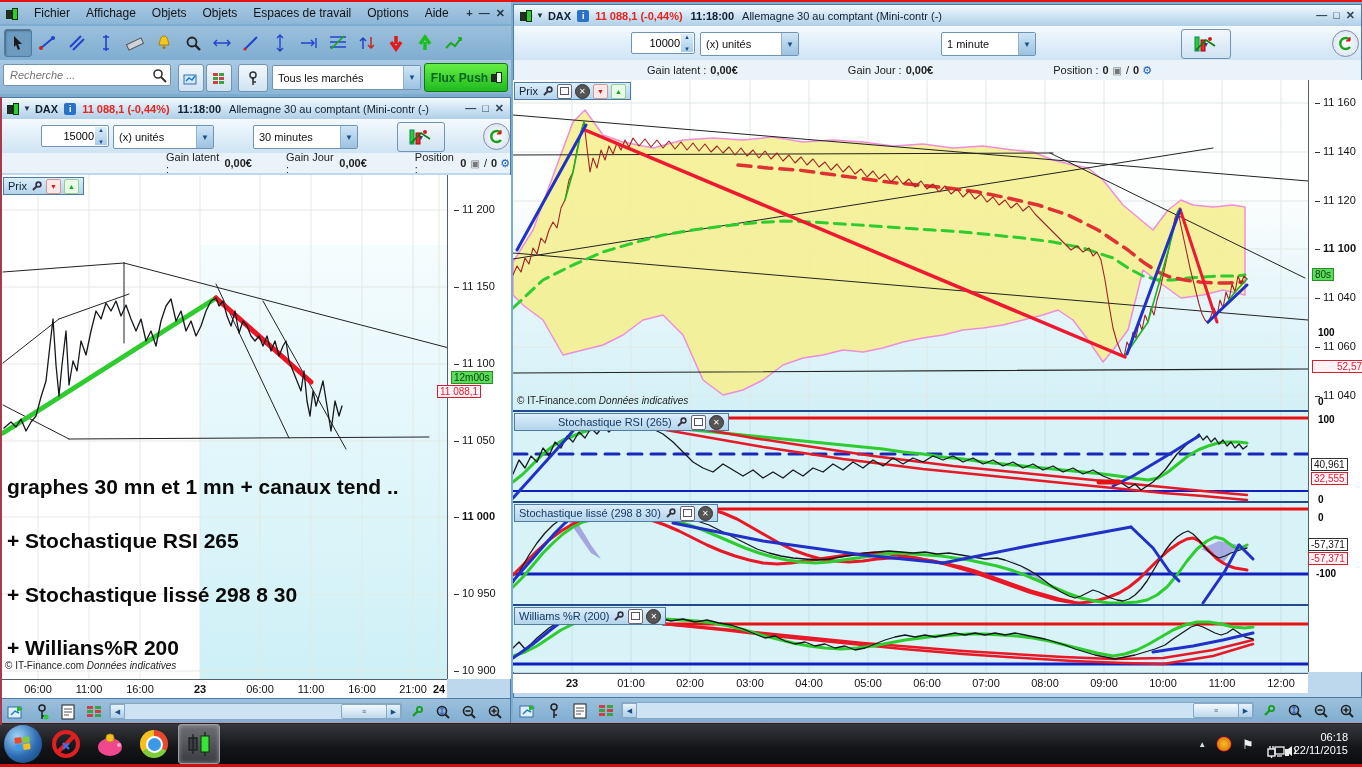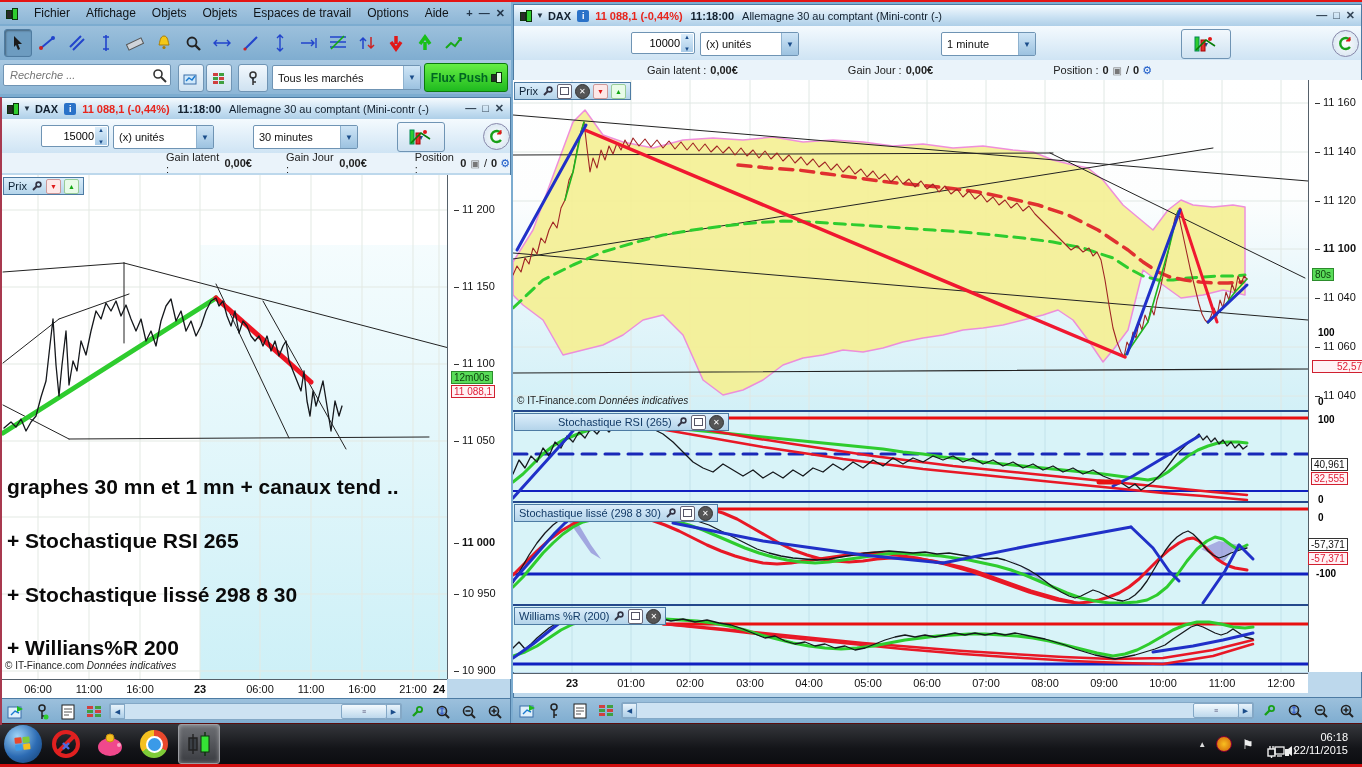--- a/index.html
+++ b/index.html
@@ -338,26 +338,26 @@
     <div class="anno" style="left:6px;top:431px;">+ Stochastique RSI 265</div>
     <div class="anno" style="left:6px;top:485px;">+ Stochastique lissé  298 8 30</div>
     <div class="anno" style="left:6px;top:538px;">+ Willians%R 200</div>
     <div class="copyright" style="left:4px;top:562px;"><span>© IT-Finance.com</span> <span class="it">Données indicatives</span></div>
 
     <div class="ycol" style="left:446px;top:77px;width:63px;height:504px;">
           <div class="tick ytick" style="top: 28px;">11 200</div>
           <div class="tick ytick" style="top: 105px;">11 150</div>
           <div class="tick ytick" style="top: 182px;">11 100</div>
           <div class="tick ytick" style="top: 259px;">11 050</div>
-          <div class="tick ytick b" style="top: 335px; margin-top: 26px;">11 000</div>
+          <div class="tick ytick b" style="top: 335px;">11 000</div>
           <div class="tick ytick" style="top: 412px;">10 950</div>
           <div class="tick ytick" style="top: 489px;">10 900</div>
         </div>
     <div class="lblbox bx-green" style="left:450px;top:273px;">12m00s</div>
-    <div class="lblbox bx-red" style="left:450px;top:287px;">11 088,1</div>
+    <div class="lblbox bx-red" style="left:436px;top:287px;">11 088,1</div>
 
     <div class="xstrip" style="left:0;top:581px;width:446px;height:19px;">
           <div class="tick xtick" style="left: 17px;">06:00</div>
           <div class="tick xtick" style="left: 68px;">11:00</div>
           <div class="tick xtick" style="left: 119px;">16:00</div>
           <div class="tick xtick b" style="left: 179px;">23</div>
           <div class="tick xtick" style="left: 239px;">06:00</div>
           <div class="tick xtick" style="left: 290px;">11:00</div>
           <div class="tick xtick" style="left: 341px;">16:00</div>
           <div class="tick xtick" style="left: 392px;">21:00</div>

